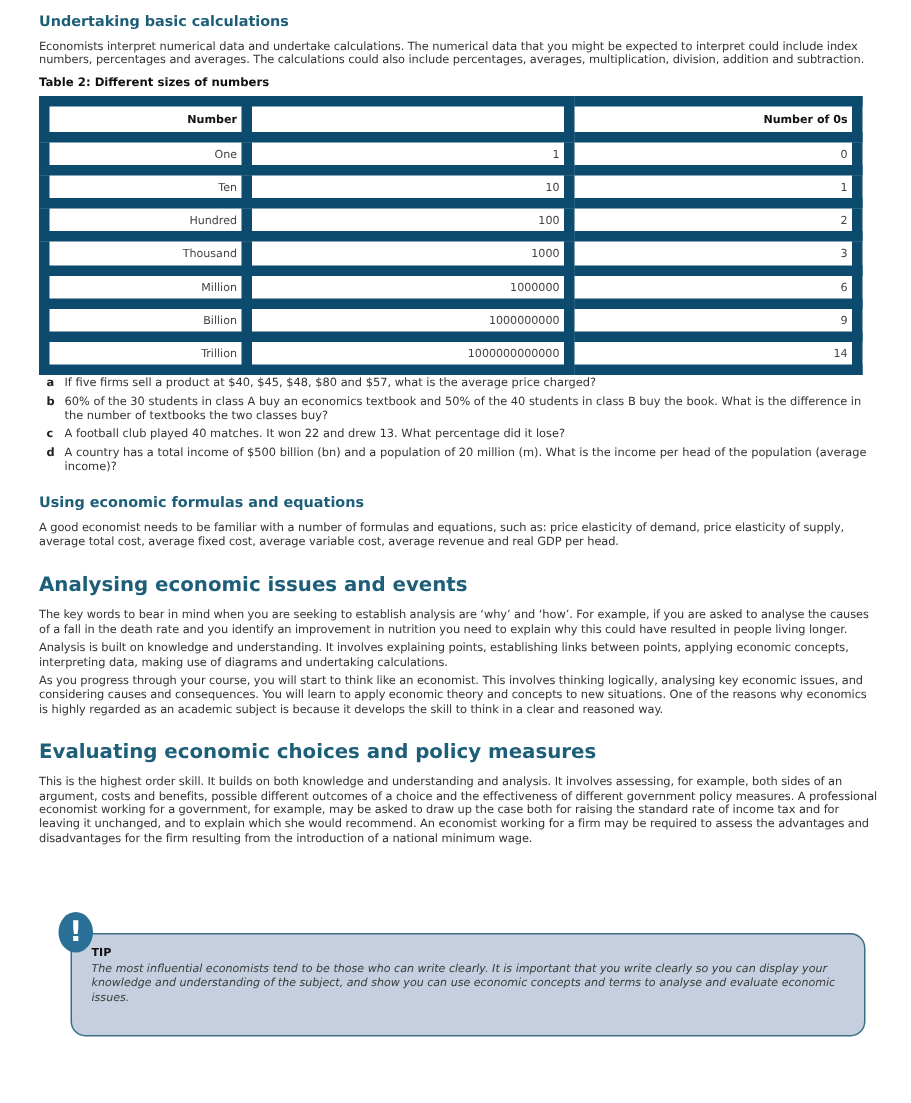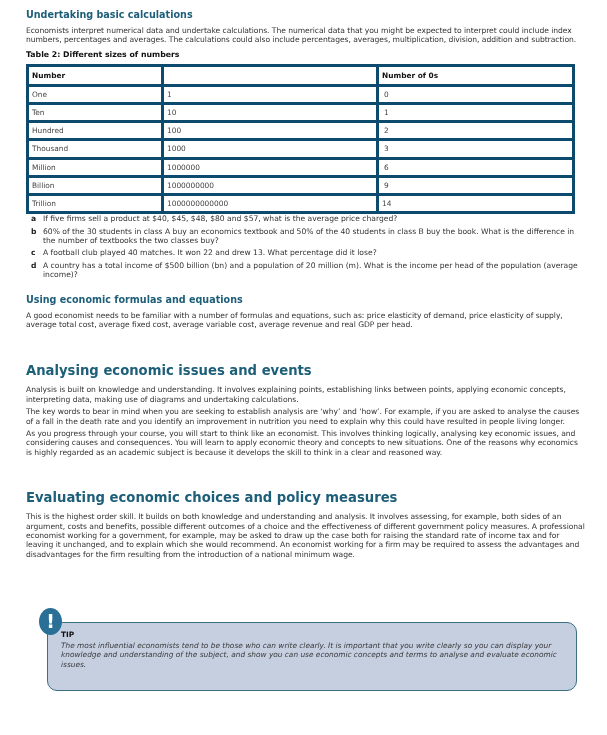--- a/index.html
+++ b/index.html
@@ -41,24 +41,24 @@
       color: #111;
       margin: 5px 0 5px 0;
     }
     table.numbers {
       border-collapse: collapse;
       width: 549px;
       font-size: 7.4px;
       color: #444;
     }
     table.numbers td, table.numbers th {
-      border: 3px solid #0c4a6e;
+      border: 7px solid #0c4a6e;
       height: 15.2px;
       padding: 0 3px;
-      text-align: left;
+      text-align: right;
       vertical-align: middle;
     }
     table.numbers th {
       font-weight: bold;
       color: #111;
       height: 17px;
     }
     table.numbers col.c1 { width: 135px; }
     table.numbers col.c2 { width: 215px; }
     table.numbers td.zeros { padding-left: 5px; }
@@ -80,21 +80,21 @@
       flex: 0 0 12px;
       font-weight: bold;
       color: #222;
       padding-left: 5px;
     }
     .q-text { flex: 1; }
     .h2 {
       font-size: 13.2px;
       font-weight: bold;
       color: #1d5e78;
-      margin: 16px 0 6px 0;
+      margin: 0 0 6px 0;
       line-height: 17px;
     }
     .tip-box {
       position: absolute;
       left: 47px;
       top: 622px;
       width: 530px;
       height: 69px;
       background: #c5cfe0;
       border: 1.5px solid #3d6f82;
@@ -212,22 +212,22 @@
     <span class="q-letter">d</span>
     <span class="q-text">A country has a total income of $500 billion (bn) and a population of 20 million (m). What is the income per head of the population (average income)?</span>
   </div>
 
   <div style="height:10px"></div>
   <h3 class="h3">Using economic formulas and equations</h3>
   <p class="p">A good economist needs to be familiar with a number of formulas and equations, such as: price elasticity of demand, price elasticity of supply, average total cost, average fixed cost, average variable cost, average revenue and real GDP per head.</p>
 
   <div style="height:14px"></div>
   <h2 class="h2">Analysing economic issues and events</h2>
+  <p class="p">The key words to bear in mind when you are seeking to establish analysis are ‘why’ and ‘how’. For example, if you are asked to analyse the causes of a fall in the death rate and you identify an improvement in nutrition you need to explain why this could have resulted in people living longer.</p>
   <p class="p">Analysis is built on knowledge and understanding. It involves explaining points, establishing links between points, applying economic concepts, interpreting data, making use of diagrams and undertaking calculations.</p>
-  <p class="p">The key words to bear in mind when you are seeking to establish analysis are ‘why’ and ‘how’. For example, if you are asked to analyse the causes of a fall in the death rate and you identify an improvement in nutrition you need to explain why this could have resulted in people living longer.</p>
   <p class="p">As you progress through your course, you will start to think like an economist. This involves thinking logically, analysing key economic issues, and considering causes and consequences. You will learn to apply economic theory and concepts to new situations. One of the reasons why economics is highly regarded as an academic subject is because it develops the skill to think in a clear and reasoned way.</p>
 
   <div style="height:13px"></div>
   <h2 class="h2">Evaluating economic choices and policy measures</h2>
   <p class="p">This is the highest order skill. It builds on both knowledge and understanding and analysis. It involves assessing, for example, both sides of an argument, costs and benefits, possible different outcomes of a choice and the effectiveness of different government policy measures. A professional economist working for a government, for example, may be asked to draw up the case both for raising the standard rate of income tax and for leaving it unchanged, and to explain which she would recommend. An economist working for a firm may be required to assess the advantages and disadvantages for the firm resulting from the introduction of a national minimum wage.</p>
 </div>
 
 <div class="tip-box"></div>
 <div class="tip-icon">!</div>
 <div class="tip-label">TIP</div>

